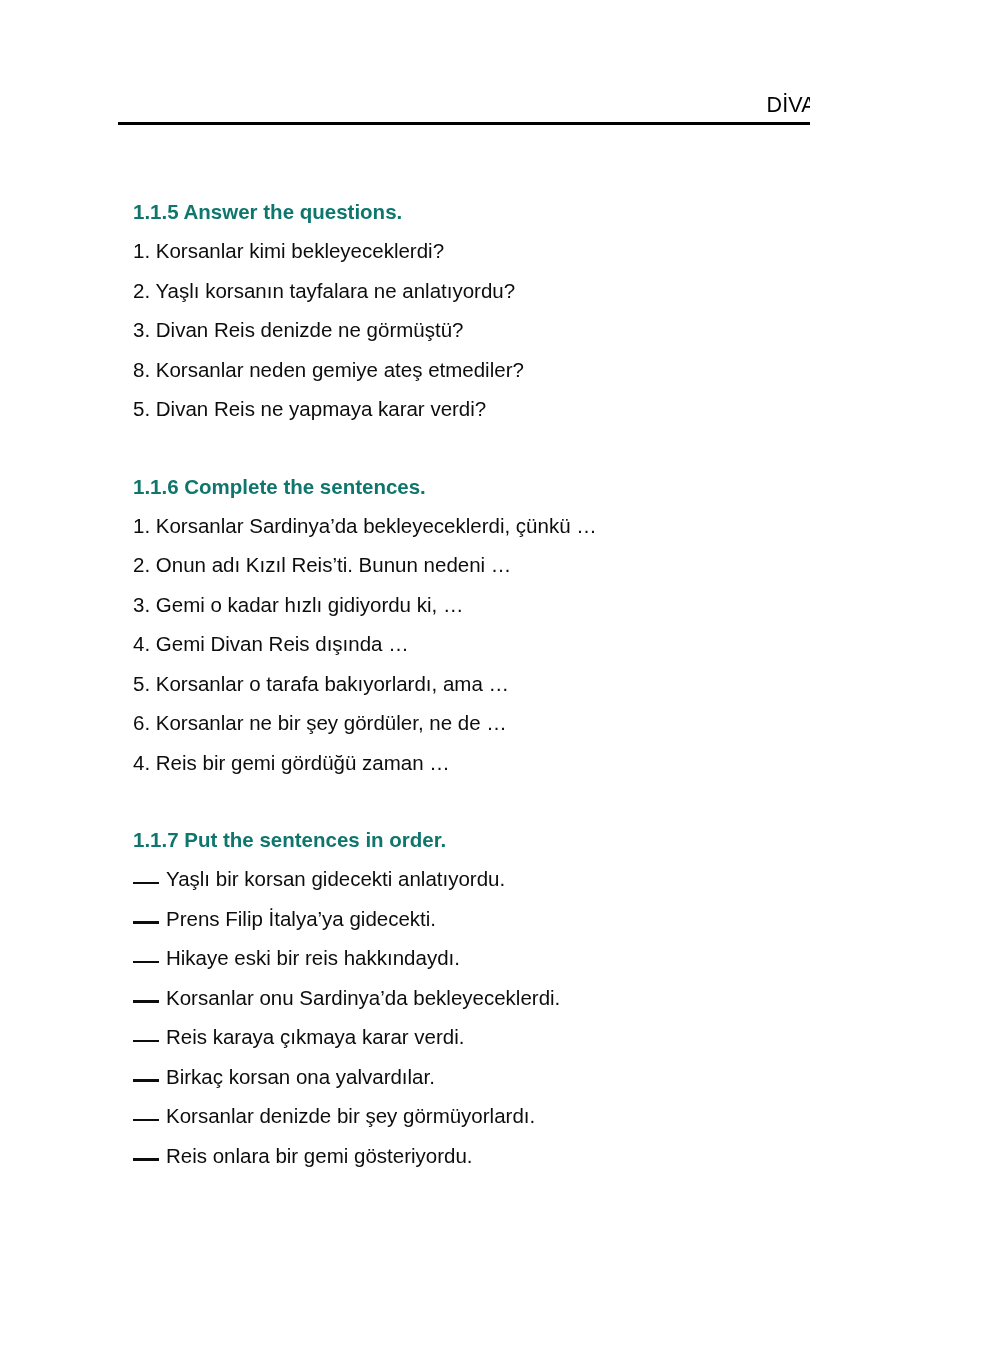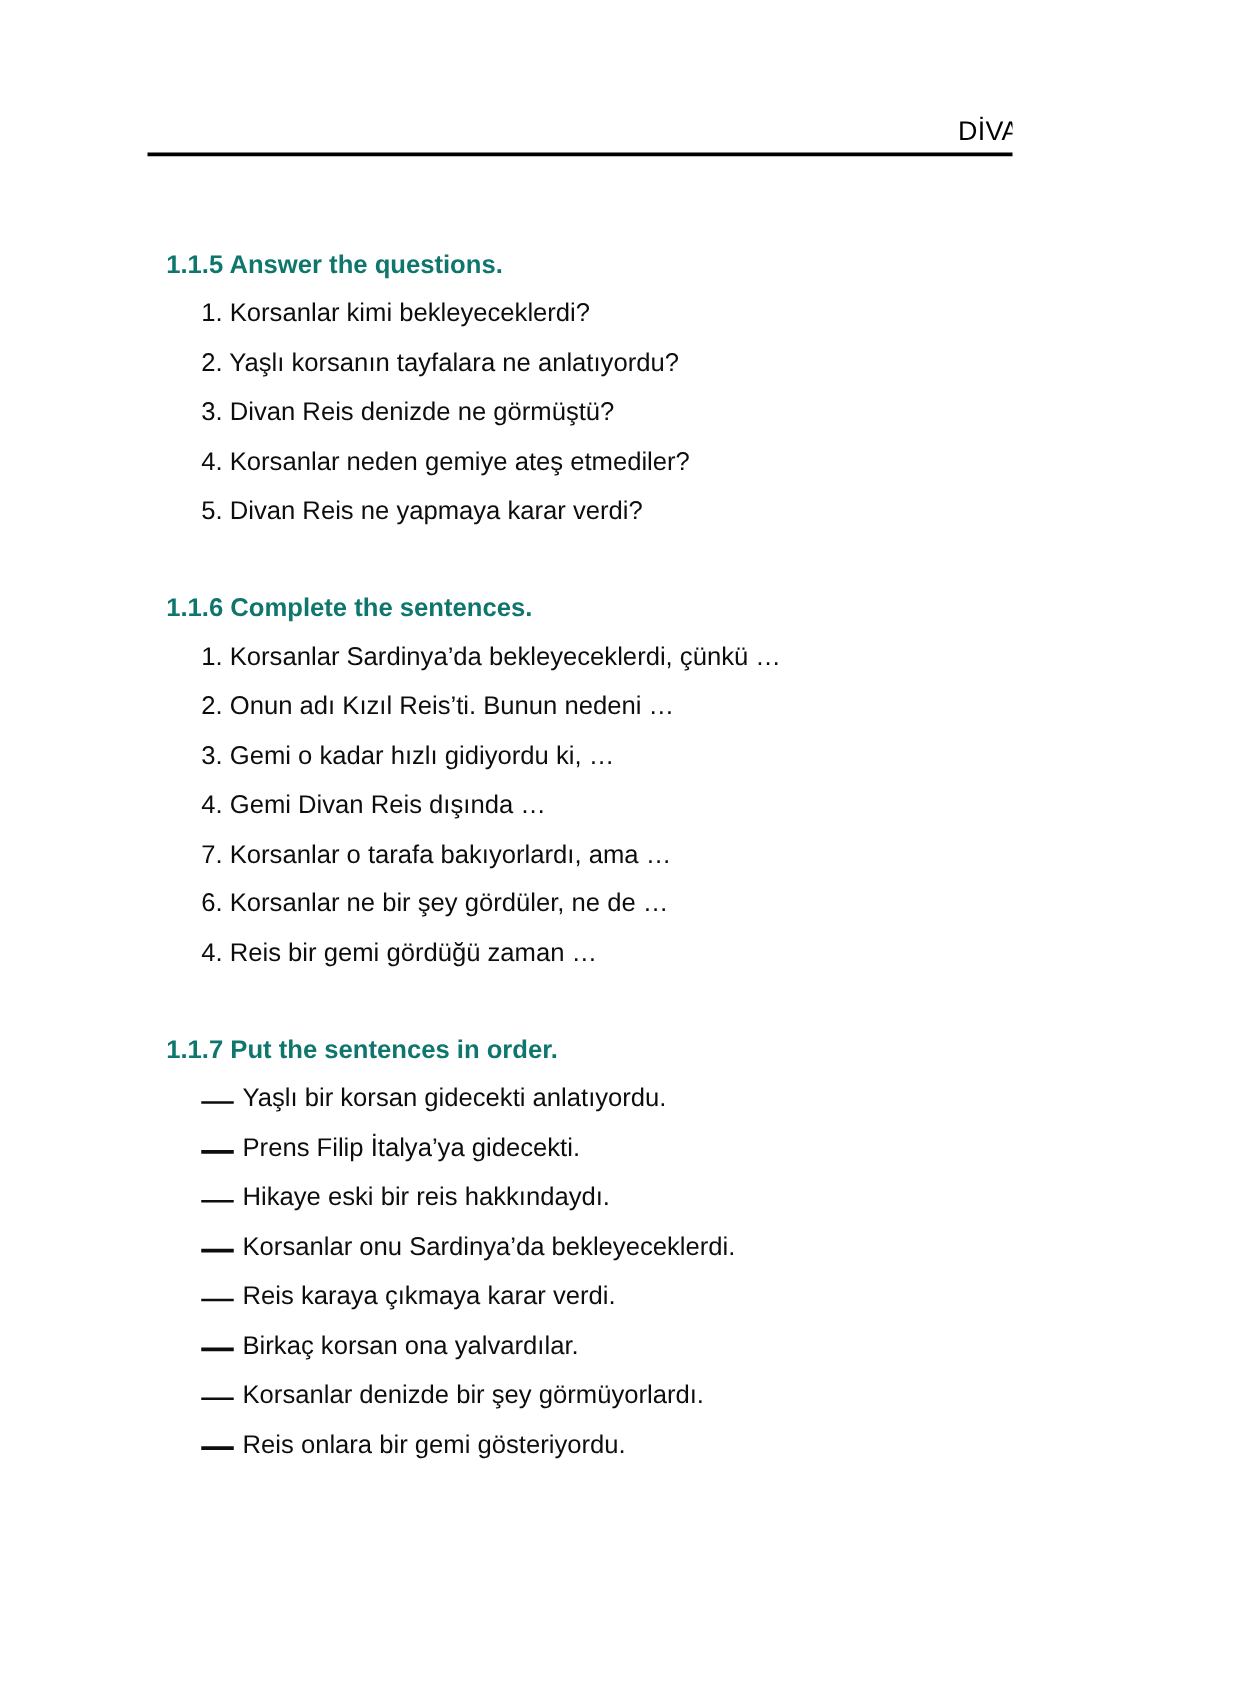--- a/index.html
+++ b/index.html
@@ -89,21 +89,20 @@
     margin: 0;
     padding: 0;
   }
 
   .item {
     font-size: 20.5px;
     font-weight: 400;
     line-height: 39.5px;
     color: #0d0d0d;
     white-space: nowrap;
-    margin-left: 28px;
   }
 
   
   .item-blank .blank-rule {
     display: inline-block;
     width: 26px;
     height: 2.5px;
     background: #0d0d0d;
     vertical-align: 2px;
     margin-right: 7px;
@@ -124,33 +123,33 @@
   </div>
 
   <div class="content">
 
     <section class="section">
       <h2 class="section-heading">1.1.5 Answer the questions.</h2>
       <ul class="item-list">
         <li class="item">1. Korsanlar kimi bekleyeceklerdi?</li>
         <li class="item">2. Yaşlı korsanın tayfalara ne anlatıyordu?</li>
         <li class="item">3. Divan Reis denizde ne görmüştü?</li>
-        <li class="item">4. Korsanlar neden gemiye ateş etmediler?</li>
+        <li class="item">8. Korsanlar neden gemiye ateş etmediler?</li>
         <li class="item">5. Divan Reis ne yapmaya karar verdi?</li>
       </ul>
     </section>
 
     <section class="section">
       <h2 class="section-heading">1.1.6 Complete the sentences.</h2>
       <ul class="item-list">
         <li class="item">1. Korsanlar Sardinya’da bekleyeceklerdi, çünkü …</li>
         <li class="item">2. Onun adı Kızıl Reis’ti. Bunun nedeni …</li>
         <li class="item">3. Gemi o kadar hızlı gidiyordu ki, …</li>
         <li class="item">4. Gemi Divan Reis dışında …</li>
-        <li class="item">7. Korsanlar o tarafa bakıyorlardı, ama …</li>
+        <li class="item">5. Korsanlar o tarafa bakıyorlardı, ama …</li>
         <li class="item">6. Korsanlar ne bir şey gördüler, ne de …</li>
         <li class="item">4. Reis bir gemi gördüğü zaman …</li>
       </ul>
     </section>
 
     <section class="section">
       <h2 class="section-heading">1.1.7 Put the sentences in order.</h2>
       <ul class="item-list">
         <li class="item item-blank"><span class="blank-rule"></span><span>Yaşlı bir korsan gidecekti anlatıyordu.</span></li>
         <li class="item item-blank"><span class="blank-rule"></span><span>Prens Filip İtalya’ya gidecekti.</span></li>

